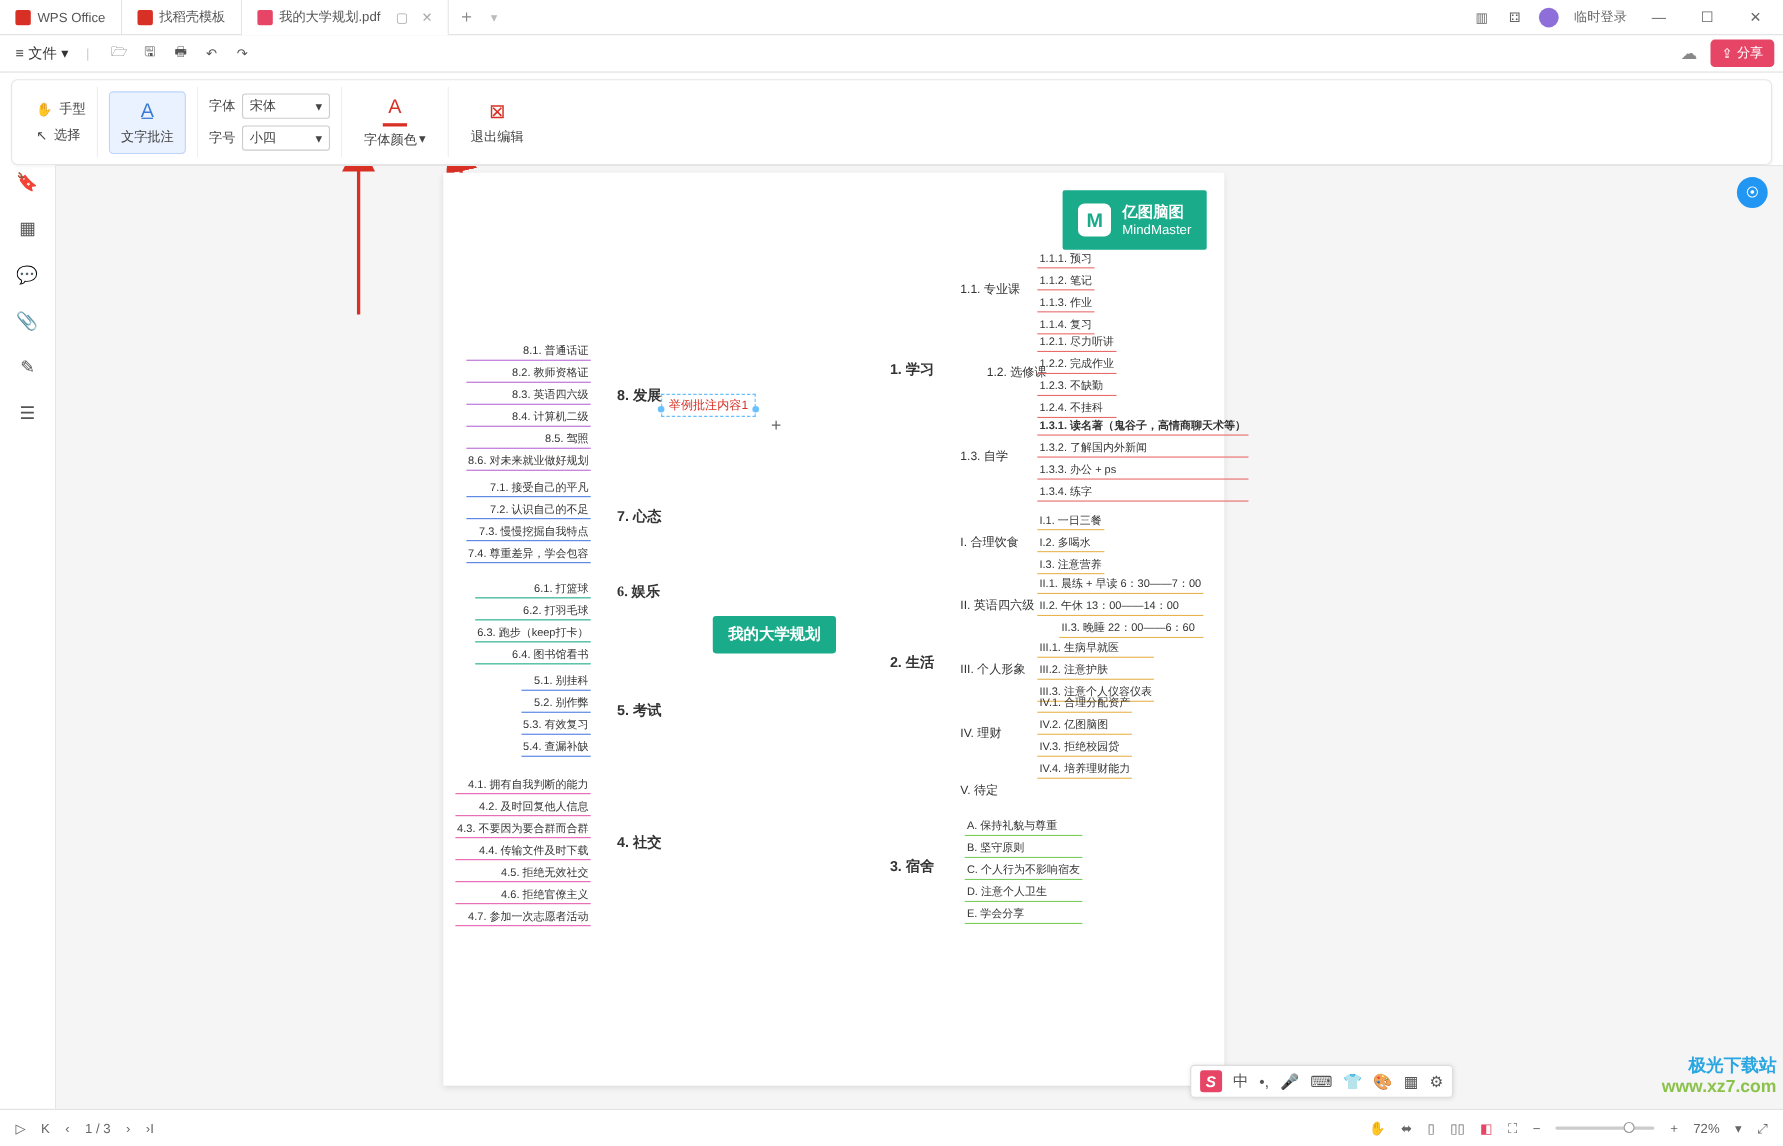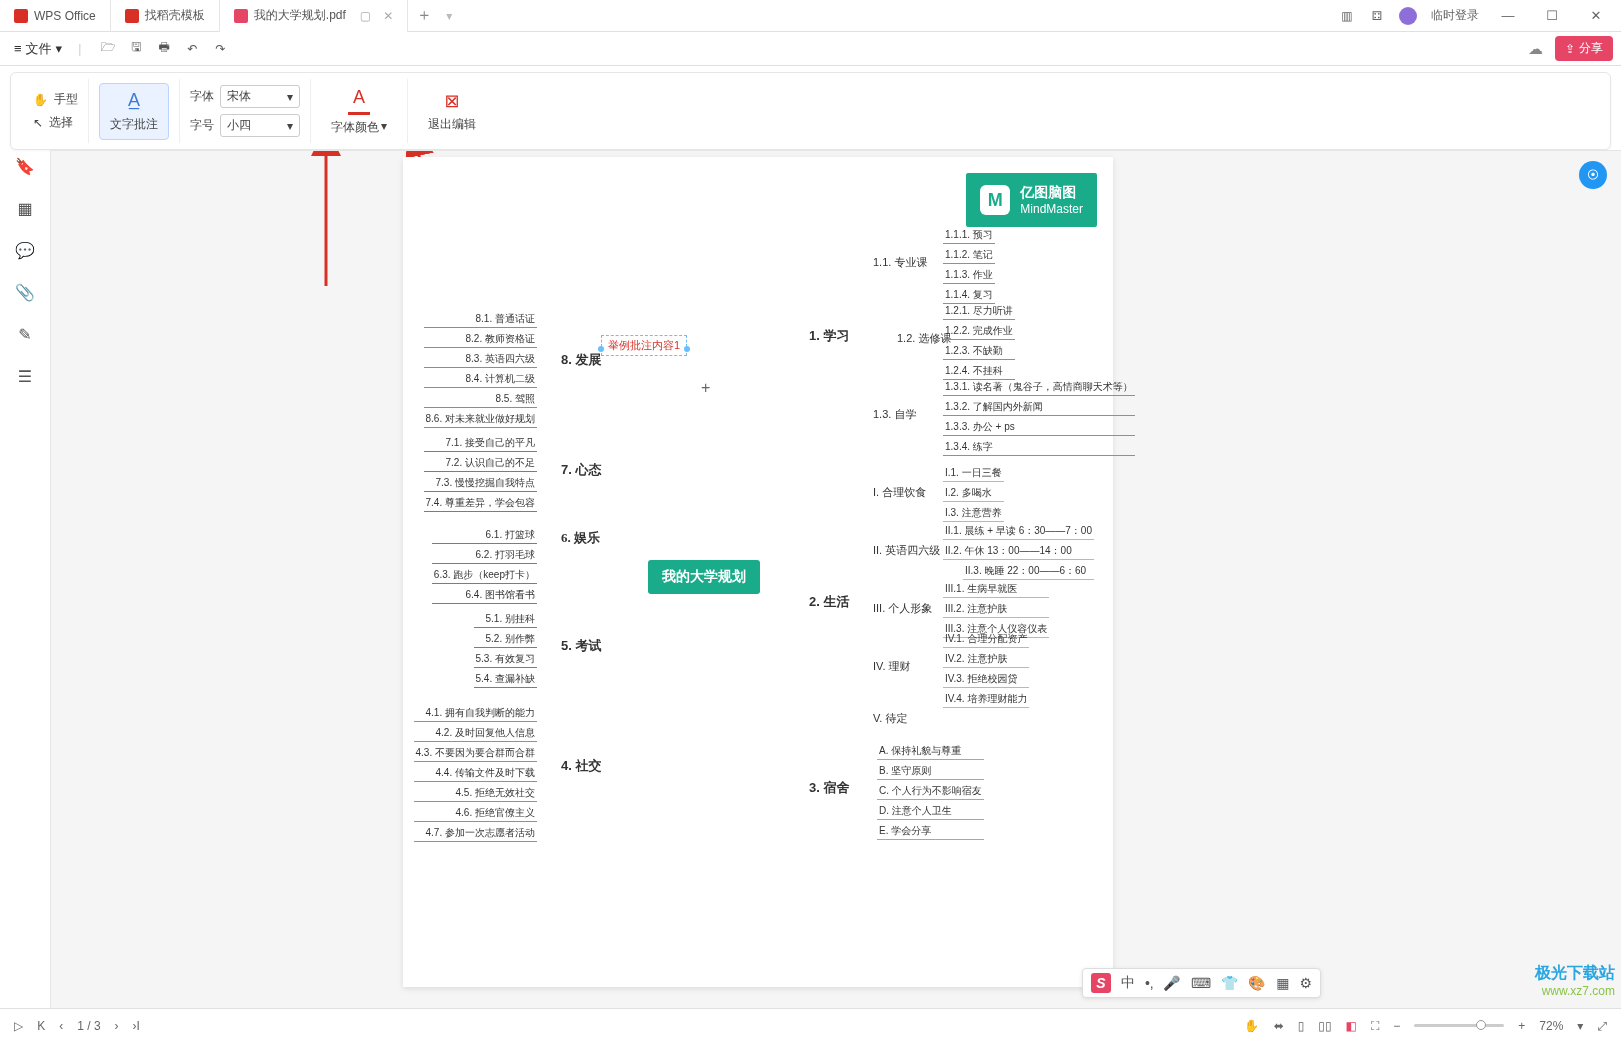--- a/index.html
+++ b/index.html
@@ -82,21 +82,21 @@
 
 
 .statusbar { position: absolute; left: 0; right: 0; bottom: 0; height: 34px; border-top: 1px solid #e0e0e0; background: #fff; display: flex; align-items: center; padding: 0 14px; font-size: 12px; color: #666; }
 .statusbar .nav { display: flex; align-items: center; gap: 14px; }
 .statusbar .right { margin-left: auto; display: flex; align-items: center; gap: 14px; }
 .zoom-slider { width: 90px; height: 3px; background: #ccc; position: relative; border-radius: 2px; }
 .zoom-slider .thumb { position: absolute; left: 62px; top: -4px; width: 10px; height: 10px; background: #fff; border: 1px solid #999; border-radius: 50%; }
 
 .watermark-logo { position: absolute; right: 6px; bottom: 10px; font-size: 11px; color: #2aa6e0; display:flex;flex-direction:column;align-items:flex-end; }
 .watermark-logo b { font-size: 16px; font-weight: bold; }
-.watermark-logo small { color: #8bc34a; font-size: 12px; }
+.watermark-logo small { color: #8bc34a; font-size: 16px; font-weight: bold; }
 </style>
 </head>
 <body>
 
 <div class="titlebar">
   <div class="titlebar-left">
     <div class="app-tab">
       <span class="ico wps-ico"></span>
       <span>WPS Office</span>
     </div>
@@ -233,21 +233,21 @@
       <div class="mm-logo">M</div>
       <div class="mm-txt">
         <b>亿图脑图</b><br>
         <span>MindMaster</span>
       </div>
     </div>
 
     <div class="mindmap">
       <div class="center-node">我的大学规划</div>
 
-      <div class="anno-box" style="left:198px;top:178px">
+      <div class="anno-box" style="left:198px;top:201px">
         <span class="anno-handle" style="left:-4px;top:50%"></span>
         <span class="anno-handle" style="right:-4px;top:50%"></span>
         <span>举例批注内容1</span>
       </div>
       <div id="mindmap-slots">
           <div class="branch-label" style="left: 158px; top: 194px;">8. 发展</div>
           <div class="leaf-list" style="right: 576px; top: 154px;">
             <div class="leaf left" style="border-color: rgb(183, 106, 214);">8.1. 普通话证</div>
             <div class="leaf left" style="border-color: rgb(183, 106, 214);">8.2. 教师资格证</div>
             <div class="leaf left" style="border-color: rgb(183, 106, 214);">8.3. 英语四六级</div>
@@ -296,21 +296,21 @@
           </div>
           <div class="sub-label" style="left: 494px; top: 174px;">1.2. 选修课</div>
           <div class="leaf-list" style="left: 540px; top: 146px;">
             <div class="leaf right" style="border-color: rgb(232, 107, 107);">1.2.1. 尽力听讲</div>
             <div class="leaf right" style="border-color: rgb(232, 107, 107);">1.2.2. 完成作业</div>
             <div class="leaf right" style="border-color: rgb(232, 107, 107);">1.2.3. 不缺勤</div>
             <div class="leaf right" style="border-color: rgb(232, 107, 107);">1.2.4. 不挂科</div>
           </div>
           <div class="sub-label" style="left: 470px; top: 250px;">1.3. 自学</div>
           <div class="leaf-list" style="left: 540px; top: 222px;">
-            <div class="leaf right" style="border-color: rgb(232, 107, 107);">1.3.1. 读名著（鬼谷子，高情商聊天术等）</div>
+            <div class="leaf right" style="border-color: rgb(232, 107, 107); font-weight: bold;">1.3.1. 读名著（鬼谷子，高情商聊天术等）</div>
             <div class="leaf right" style="border-color: rgb(232, 107, 107);">1.3.2. 了解国内外新闻</div>
             <div class="leaf right" style="border-color: rgb(232, 107, 107);">1.3.3. 办公 + ps</div>
             <div class="leaf right" style="border-color: rgb(232, 107, 107);">1.3.4. 练字</div>
           </div>
           <div class="branch-label" style="left: 406px; top: 436px;">2. 生活</div>
           <div class="sub-label" style="left: 470px; top: 328px;">I. 合理饮食</div>
           <div class="leaf-list" style="left: 540px; top: 308px;">
             <div class="leaf right" style="border-color: rgb(232, 180, 79);">I.1. 一日三餐</div>
             <div class="leaf right" style="border-color: rgb(232, 180, 79);">I.2. 多喝水</div>
             <div class="leaf right" style="border-color: rgb(232, 180, 79);">I.3. 注意营养</div>
@@ -323,21 +323,21 @@
           </div>
           <div class="sub-label" style="left: 470px; top: 444px;">III. 个人形象</div>
           <div class="leaf-list" style="left: 540px; top: 424px;">
             <div class="leaf right" style="border-color: rgb(232, 180, 79);">III.1. 生病早就医</div>
             <div class="leaf right" style="border-color: rgb(232, 180, 79);">III.2. 注意护肤</div>
             <div class="leaf right" style="border-color: rgb(232, 180, 79);">III.3. 注意个人仪容仪表</div>
           </div>
           <div class="sub-label" style="left: 470px; top: 502px;">IV. 理财</div>
           <div class="leaf-list" style="left: 540px; top: 474px;">
             <div class="leaf right" style="border-color: rgb(232, 180, 79);">IV.1. 合理分配资产</div>
-            <div class="leaf right" style="border-color: rgb(232, 180, 79);">IV.2. 注意护肤</div>
+            <div class="leaf right" style="border-color: rgb(232, 180, 79);">IV.2. 亿图脑图</div>
             <div class="leaf right" style="border-color: rgb(232, 180, 79);">IV.3. 拒绝校园贷</div>
             <div class="leaf right" style="border-color: rgb(232, 180, 79);">IV.4. 培养理财能力</div>
           </div>
           <div class="sub-label" style="left: 470px; top: 554px;">V. 待定</div>
           <div class="leaf-list" style="left: 540px; top: 554px;"></div>
           <div class="branch-label" style="left: 406px; top: 622px;">3. 宿舍</div>
           <div class="leaf-list" style="left: 474px; top: 586px;">
             <div class="leaf right" style="border-color: rgb(123, 203, 94);">A. 保持礼貌与尊重</div>
             <div class="leaf right" style="border-color: rgb(123, 203, 94);">B. 坚守原则</div>
             <div class="leaf right" style="border-color: rgb(123, 203, 94);">C. 个人行为不影响宿友</div>

